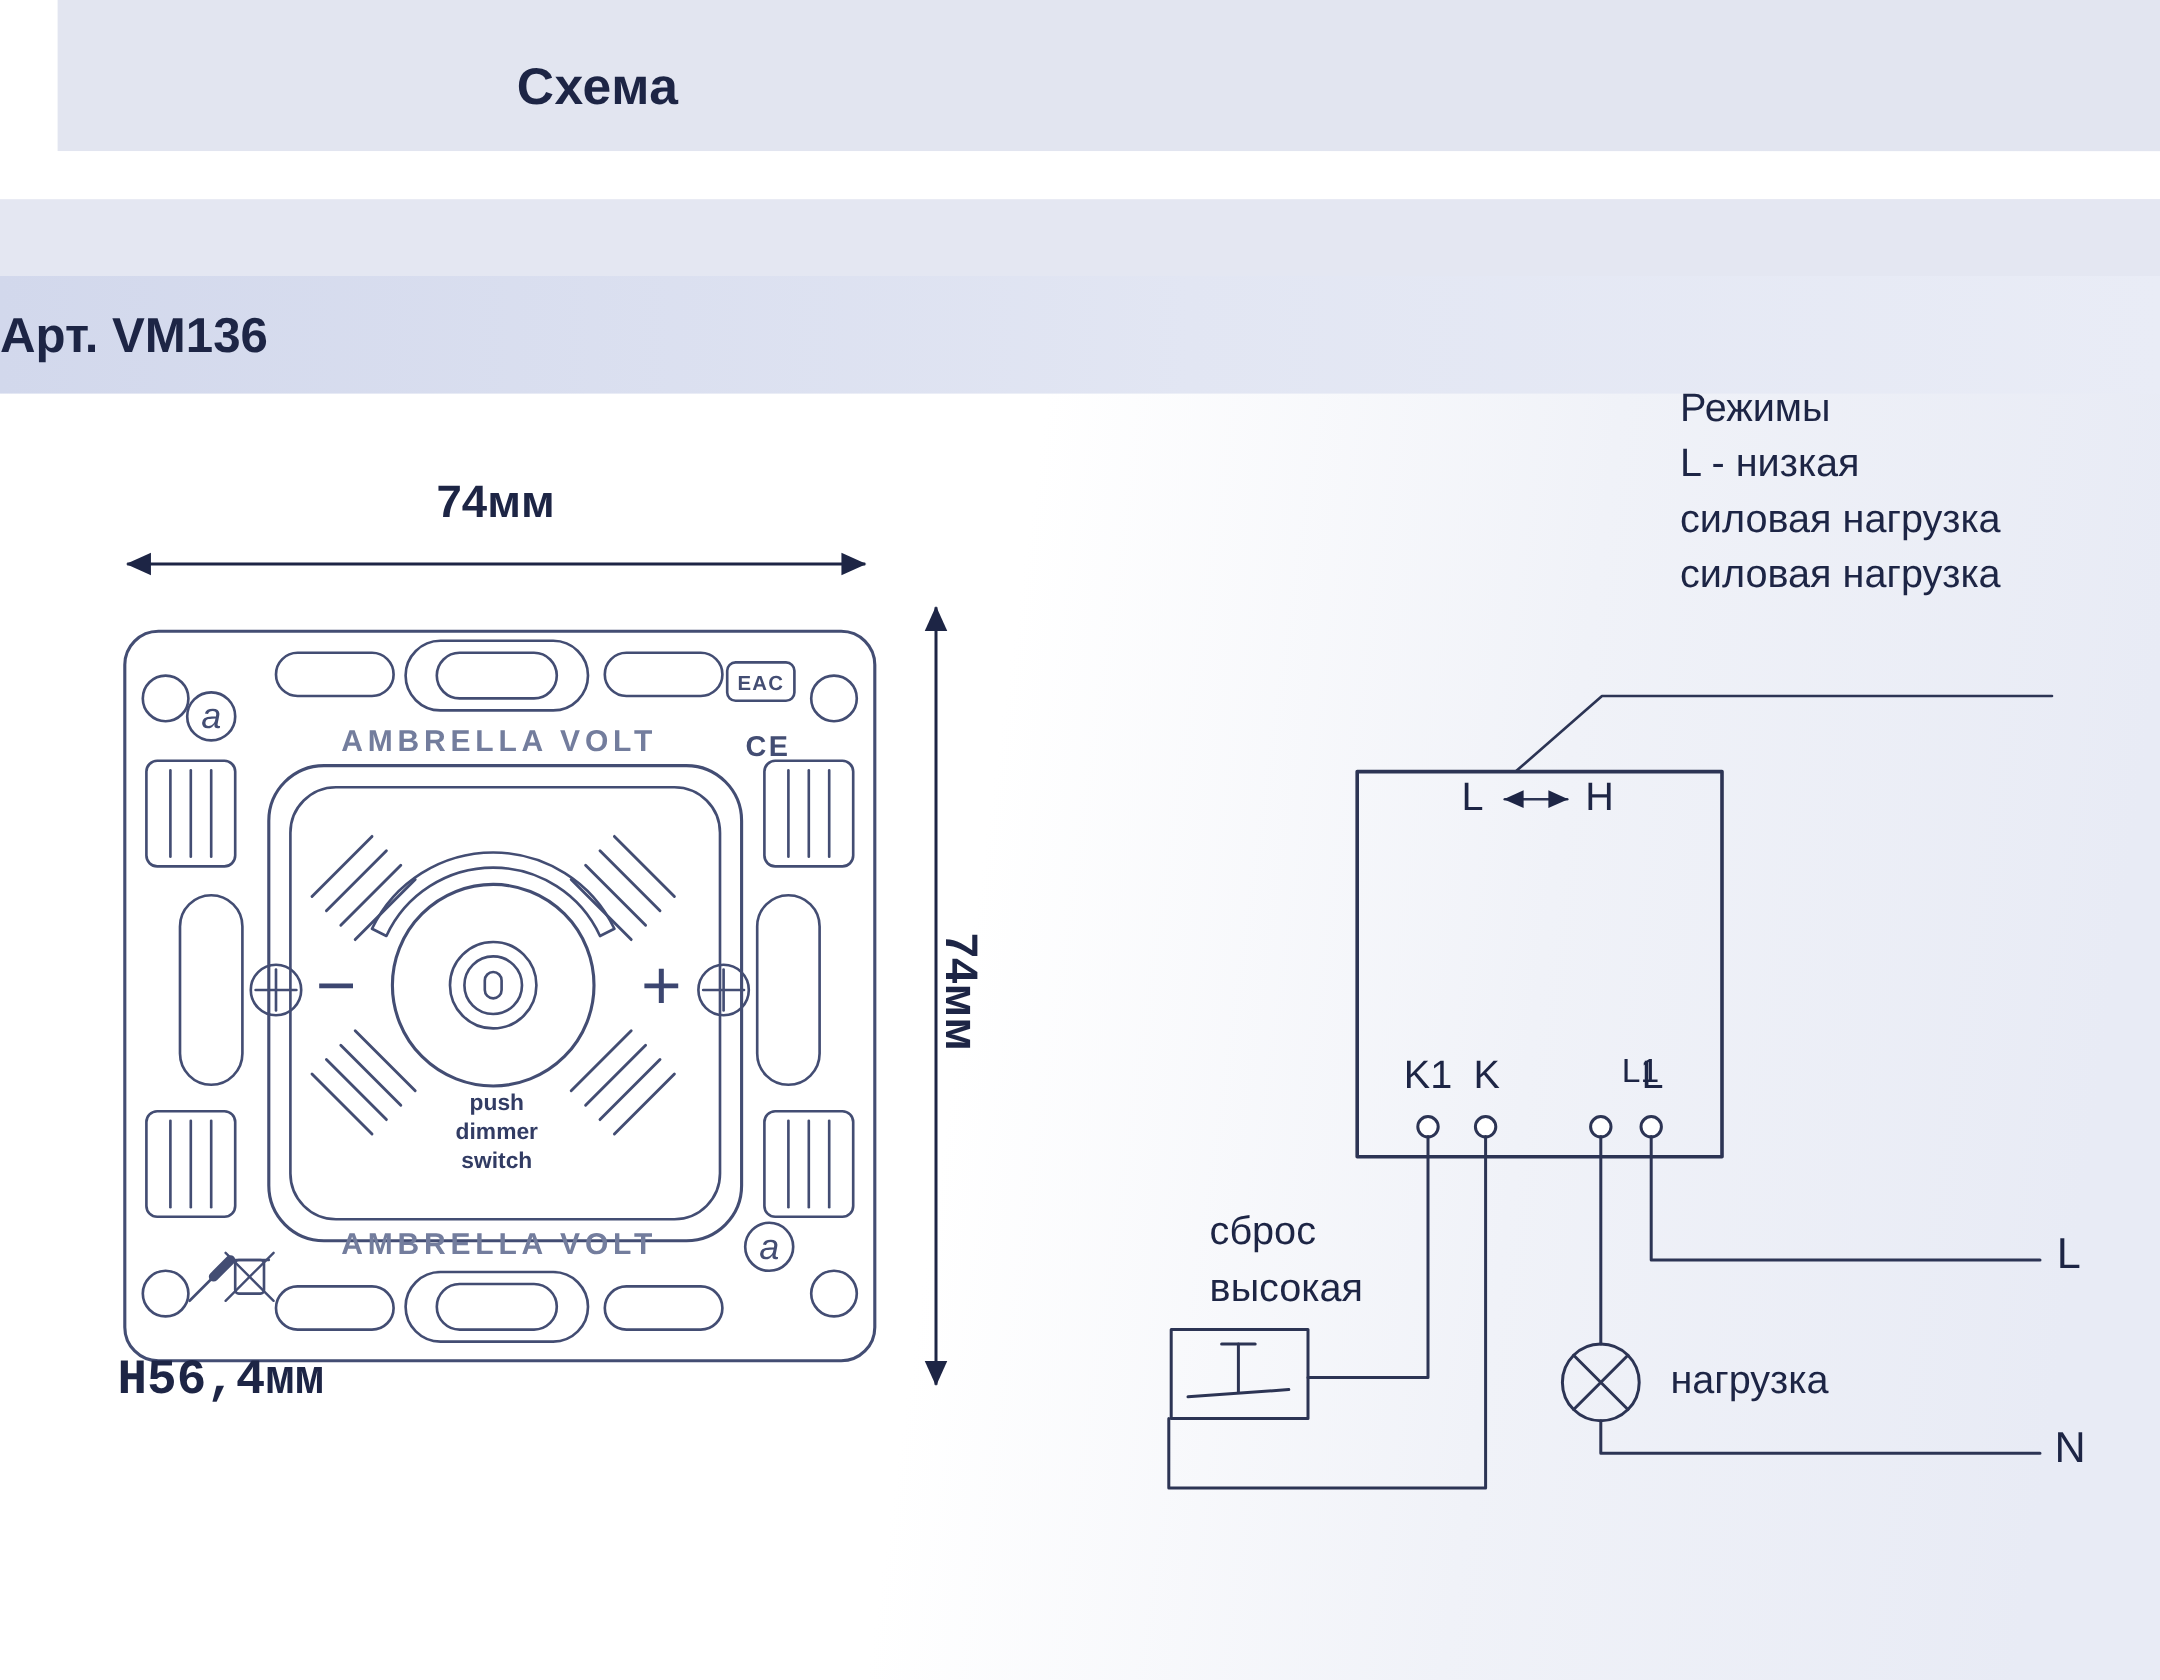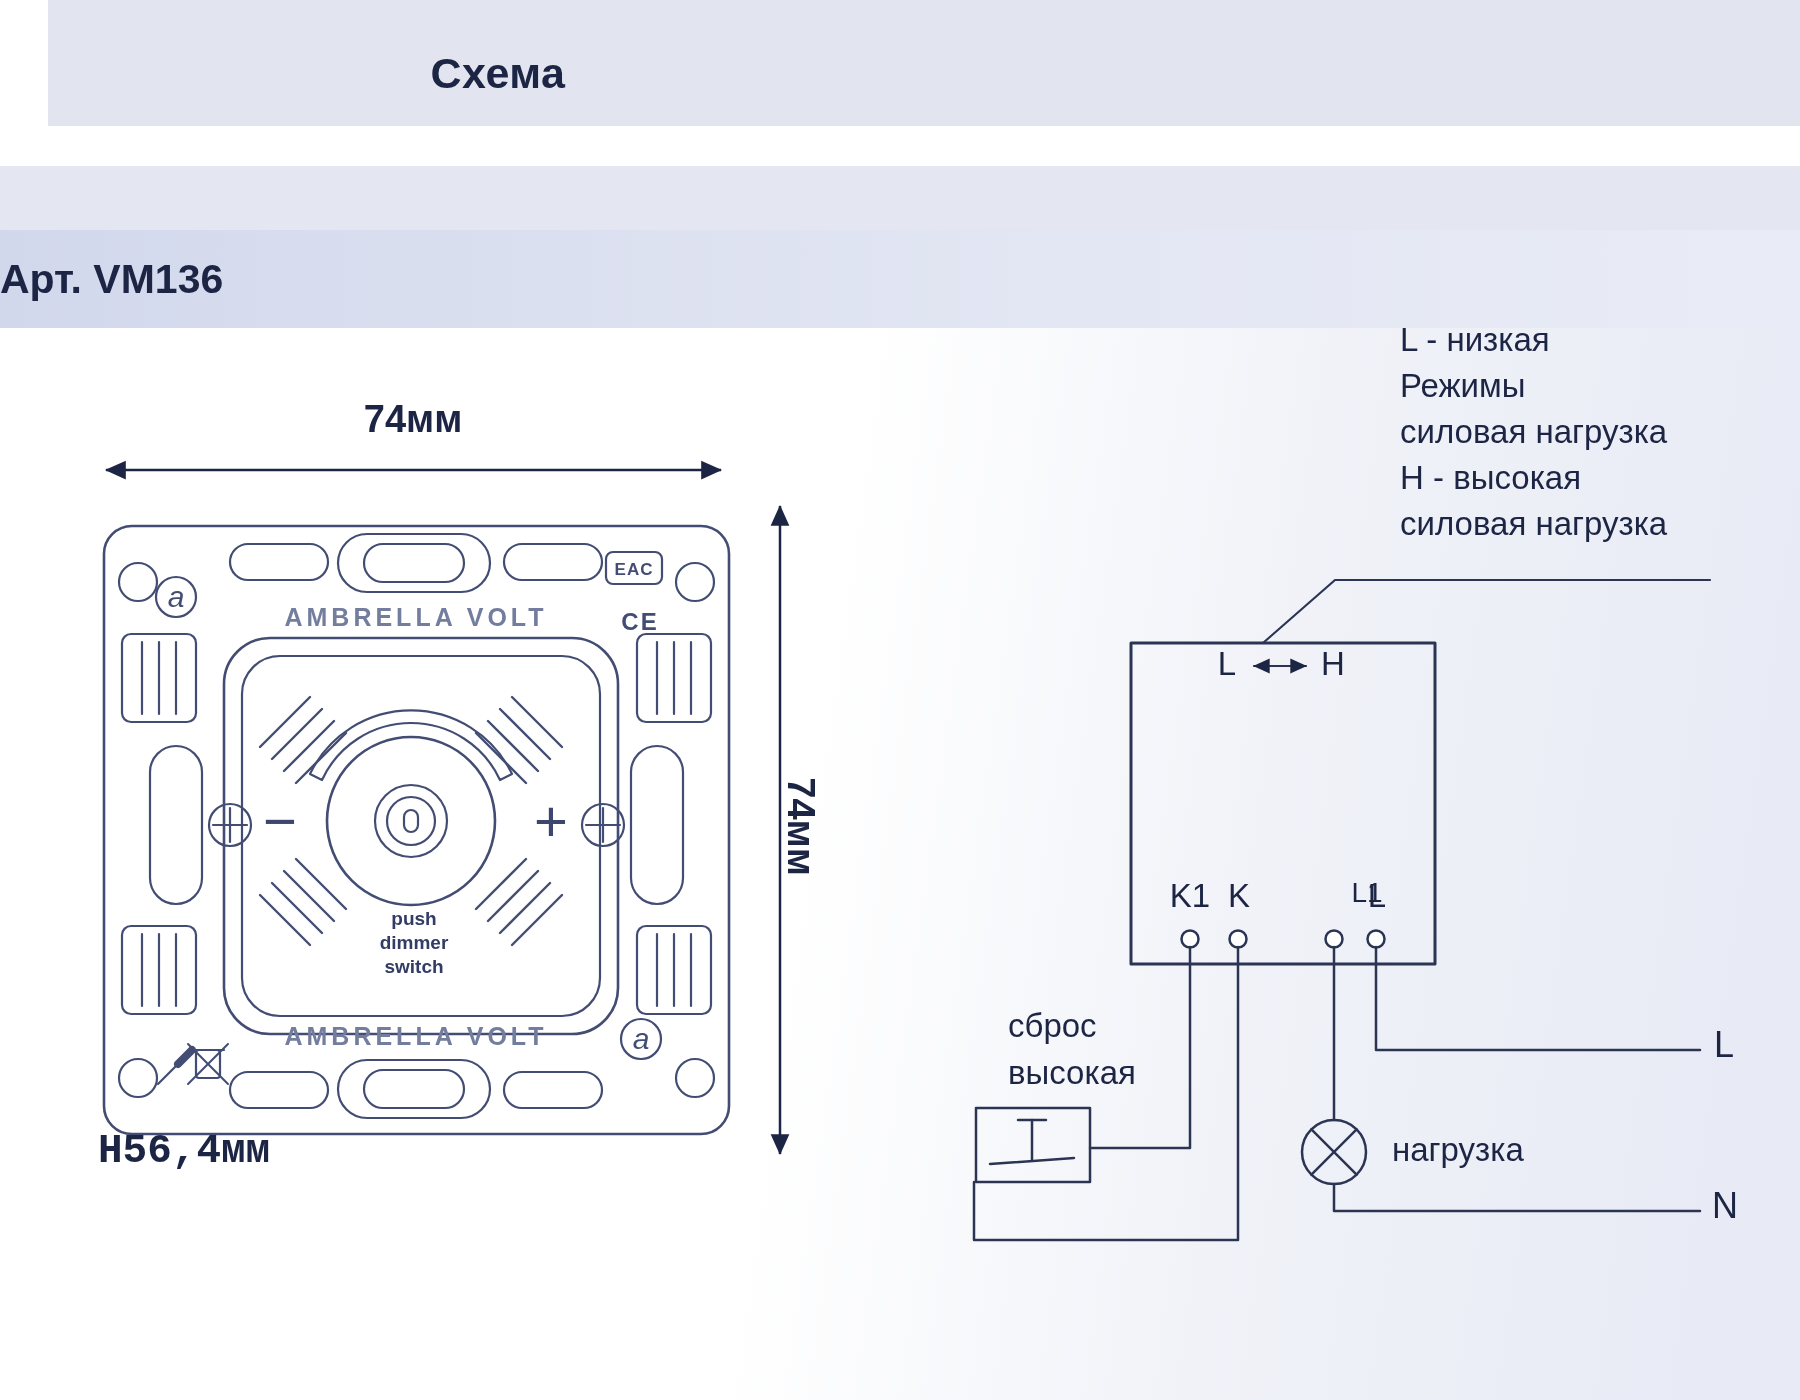--- a/index.html
+++ b/index.html
@@ -211,24 +211,23 @@
 
       <g>
         <circle cx="394" cy="592" r="32"></circle>
         <line x1="371.4" y1="569.4" x2="416.6" y2="614.6"></line>
         <line x1="371.4" y1="614.6" x2="416.6" y2="569.4"></line>
       </g>
     </g>
   </svg>
 
   <div class="t note" style="left:1400px; top:317px;">
+    <div>Режимы</div>
     <div>L - низкая</div>
-    <div>Режимы</div>
     <div>силовая нагрузка</div>
-    <div>H - высокая</div>
     <div>силовая нагрузка</div>
   </div>
 
   <div class="t center" style="left:1197px; top:645px; width:60px; font-size:33px; font-weight:500;">L</div>
   <div class="t center" style="left:1303px; top:645px; width:60px; font-size:33px; font-weight:500;">H</div>
 
   <div class="t center" style="left:1155px; top:877px; width:70px; font-size:33px; font-weight:500;">K1</div>
   <div class="t center" style="left:1219px; top:877px; width:40px; font-size:33px; font-weight:500;">K</div>
   <div class="t center" style="left:1332px; top:877px; width:70px; font-size:28px; font-weight:500;">L1</div>
   <div class="t center" style="left:1357px; top:877px; width:40px; font-size:33px; font-weight:500;">L</div>

